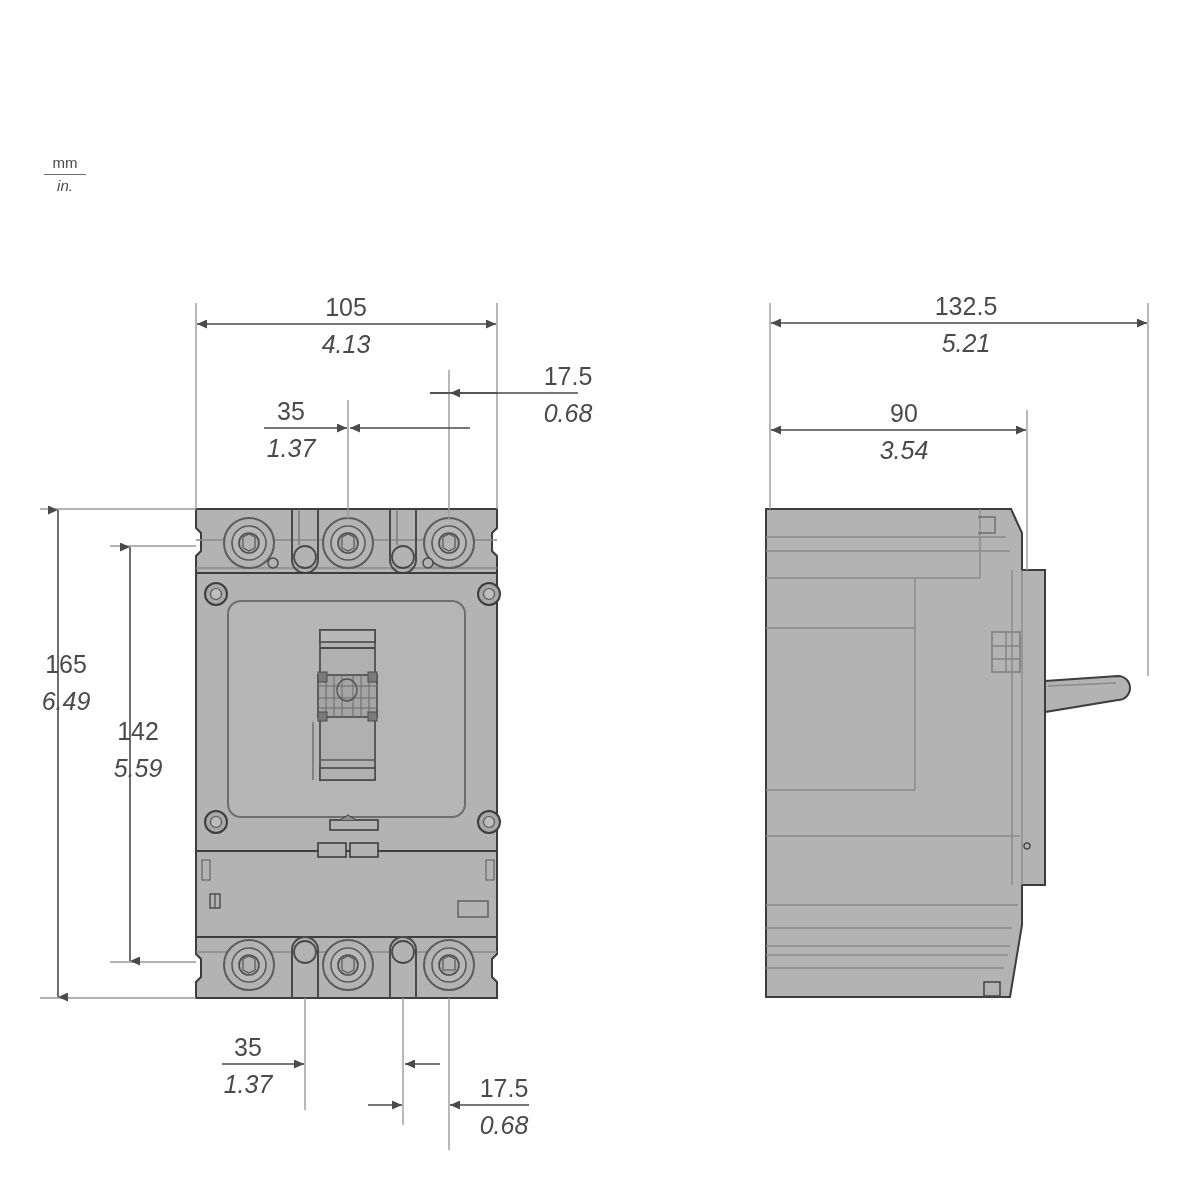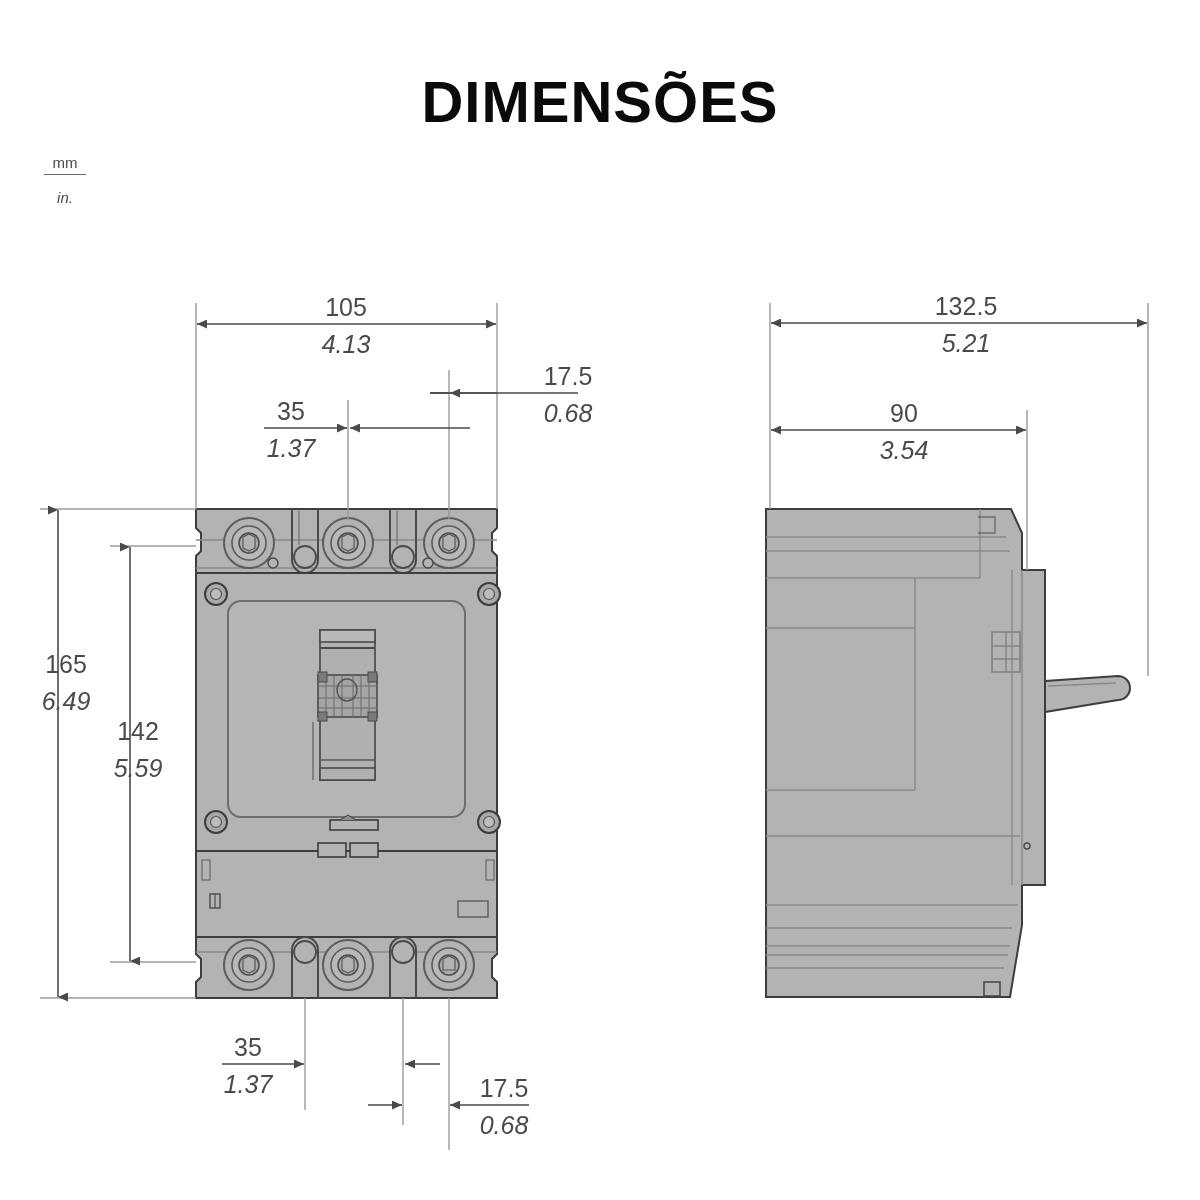--- a/index.html
+++ b/index.html
@@ -47,21 +47,21 @@
     border-bottom: 1.5px solid #6b6b6b;
     padding-bottom: 2px;
     width: 42px;
     margin: 0 auto;
   }
   .unit-legend .in {
     display: block;
     font-style: italic;
     padding-top: 3px;
     width: 42px;
-    margin: 12px auto;
+    margin: 0 auto;
   }
   svg.drawing {
     position: absolute;
     left: 0;
     top: 0;
   }
   text.dim-mm {
     font-family: "Liberation Sans", sans-serif;
     font-size: 25px;
     fill: #4a4a4a;
@@ -71,21 +71,20 @@
     font-size: 25px;
     font-style: italic;
     fill: #4a4a4a;
   }
 </style>
 </head>
 <body>
 
 <div id="stage">
 
-  <div class="title">DIMENSÕES</div>
 
   <div class="unit-legend">
     <span class="mm">mm</span>
     <span class="in">in.</span>
   </div>
 
   <svg class="drawing" width="1200" height="1200" viewBox="0 0 1200 1200">
     <defs>
       <marker id="arrEnd" markerWidth="11" markerHeight="9" refX="10" refY="4.5" orient="auto" markerUnits="userSpaceOnUse">
         <path d="M0,0 L10,4.5 L0,9 z" fill="#4a4a4a"></path>

